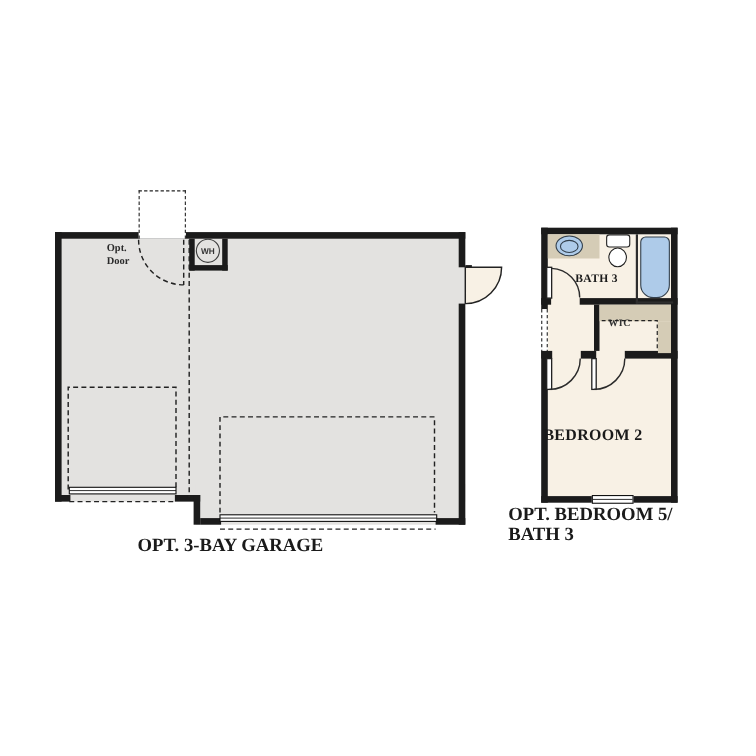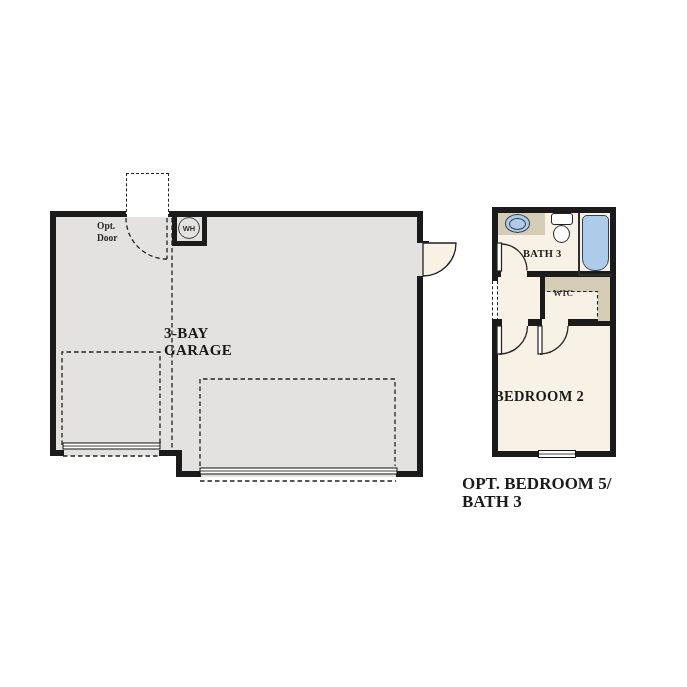--- a/index.html
+++ b/index.html
@@ -75,24 +75,21 @@
   <div class="wall" style="left:202px;top:217px;width:5px;height:29px;"></div>
   <div class="wall" style="left:172px;top:241px;width:35px;height:5px;"></div>
   <div class="wh-circle" style="left:178px;top:217px;">WH</div>
 
   <div class="dashed-landing" style="left:126px;top:173px;width:41px;height:43px;"></div>
 
   <div class="lbl" style="left:97px;top:221px;width:38px;font-size:9.5px;line-height:11.5px;font-weight:bold;color:#2a2a2a;">
     <span style="display:block;">Opt.</span>
     <span style="display:block;">Door</span>
   </div>
-  <div class="lbl center" style="left:164px;top:325px;width:170px;font-size:15px;line-height:16.5px;letter-spacing:0.4px;">
-    <span style="display:block;">3-BAY</span>
-    <span style="display:block;">GARAGE</span>
-  </div>
+  <div class="lbl center" style="left:125px;top:486px;width:245px;font-size:17px;line-height:19px;">OPT. 3-BAY GARAGE</div>
 
   <div class="floor" style="left:498px;top:213px;width:112px;height:238px;background:var(--cream);"></div>
 
   <div class="wall" style="left:492px;top:207px;width:124px;height:6px;"></div>
   <div class="wall" style="left:492px;top:207px;width:6px;height:74px;"></div>
   <div class="dashed-wall-gap" style="left:492px;top:281px;width:6px;height:40px;"></div>
   <div class="wall" style="left:492px;top:321px;width:6px;height:136px;"></div>
   <div class="wall" style="left:610px;top:207px;width:6px;height:250px;"></div>
   <div class="wall" style="left:492px;top:451px;width:124px;height:6px;"></div>
   <div class="wall" style="left:492px;top:271px;width:9px;height:6px;"></div>
@@ -112,21 +109,21 @@
   <div class="fixture tub" style="left:582px;top:215px;width:27px;height:56px;"></div>
 
   <div class="tan-block" style="left:545px;top:277px;width:65px;height:15px;"></div>
   <div class="tan-block" style="left:598px;top:292px;width:12px;height:29px;"></div>
 
   <div class="window" style="left:538px;top:450px;width:38px;height:8px;"></div>
 
   <div class="lbl center" style="left:523px;top:248px;width:60px;font-size:10.5px;letter-spacing:0.3px;">BATH 3</div>
   <div class="lbl center" style="left:553px;top:288px;width:36px;font-size:9px;letter-spacing:0.5px;color:#333;">WIC</div>
   <div class="lbl center" style="left:494px;top:388px;width:120px;font-size:14.5px;letter-spacing:0.3px;">BEDROOM 2</div>
-  <div class="lbl center" style="left:462px;top:459px;width:190px;font-size:17px;line-height:17.5px;margin-top:16px;">
+  <div class="lbl center" style="left:462px;top:459px;width:190px;font-size:17px;line-height:17.5px;">
     <span style="display:block;">OPT. BEDROOM 5/</span>
     <span style="display:block;">BATH 3</span>
   </div>
 
   <svg class="overlay" width="687" height="687" viewBox="0 0 687 687">
 
     <path class="dash" d="M 126,218 A 41,41 0 0 0 167,259"></path>
     <path class="dash" d="M 167,218 L 167,259"></path>
 
     <path class="dash" d="M 172,218 L 172,452"></path>

